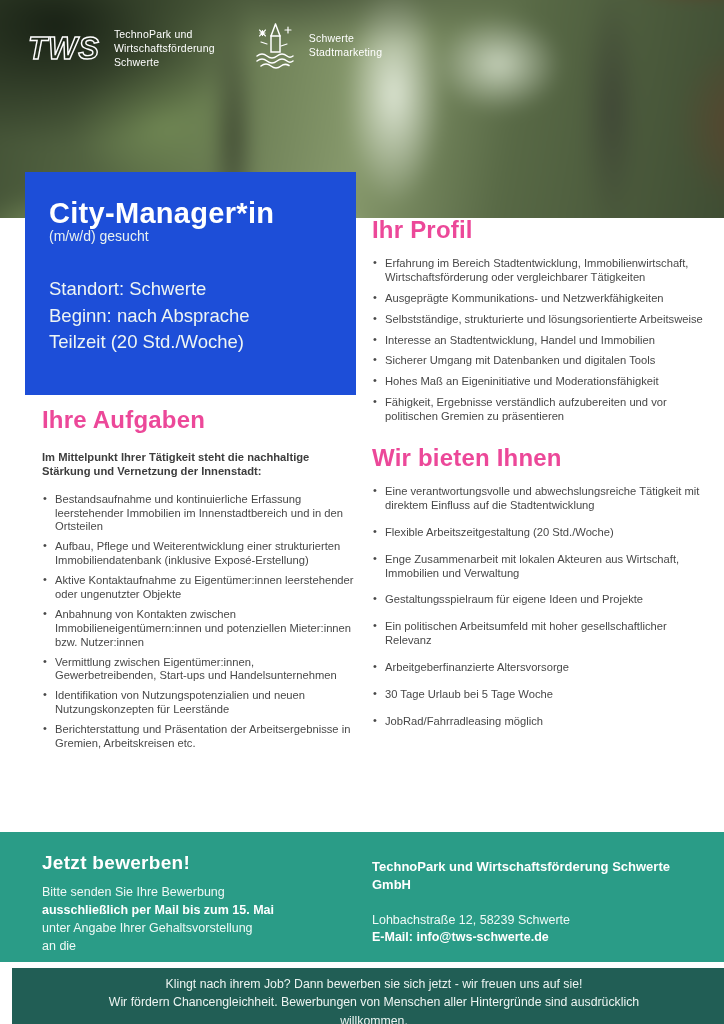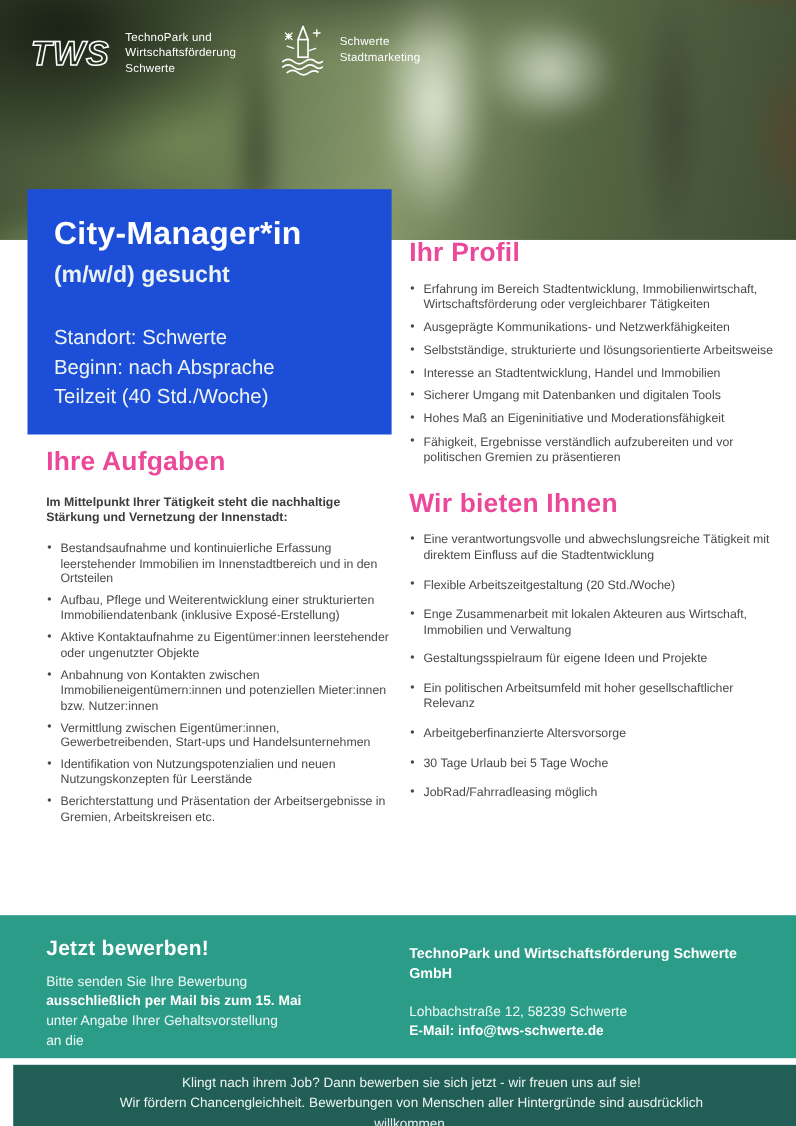--- a/index.html
+++ b/index.html
@@ -41,21 +41,21 @@
   .logo-lines { color:#ffffff; font-size:10.5px; line-height:1.32; font-weight:500; letter-spacing:0.2px; }
   .sm-logo { display:flex; align-items:center; gap:12px; margin-top:-6px; }
   .sm-icon { display:block; }
 
   
   .title-box {
     position:absolute; left:25px; top:172px; width:331px; height:223px;
     background:#1d4ed8; color:#ffffff; padding:26px 24px;
   }
   .job-title { font-size:29px; font-weight:700; letter-spacing:0.3px; line-height:1.05; }
-  .job-subtitle { font-size:21px; font-weight:700; margin-top:10px; color:#e9f2f0; }
+  .job-subtitle { font-size:14px; font-weight:400; margin-top:0; color:#e9f2f0; }
   .job-details { margin-top:32px; font-size:18.5px; font-weight:300; line-height:1.42; color:#eef5f3; }
 
   
   h2.sec { font-size:24px; font-weight:700; color:#ec4899; letter-spacing:0.2px; }
   .col-left  { position:absolute; left:42px;  top:406px; width:316px; }
   .col-right { position:absolute; left:372px; top:216px; width:336px; }
   .intro { margin-top:16px; font-size:11.2px; font-weight:700; line-height:1.28; color:#3d3d3d; }
   ul.blist { list-style:none; margin-top:14px; }
   ul.blist li { position:relative; padding-left:13px; font-size:11.2px; line-height:1.24; margin-bottom:6px; color:#484848; }
   ul.blist li::before { content:"•"; position:absolute; left:1px; top:-1px; font-size:11px; color:#484848; }
@@ -118,21 +118,21 @@
         </div>
     </div>
   </div>
 
   <div class="title-box">
     <div class="job-title">City-Manager*in</div>
     <div class="job-subtitle">(m/w/d) gesucht</div>
     <div class="job-details">
         <div>Standort: Schwerte</div>
         <div>Beginn: nach Absprache</div>
-        <div>Teilzeit (40 Std./Woche)</div>
+        <div>Teilzeit (20 Std./Woche)</div>
       </div>
   </div>
 
   <div class="col-left">
     <h2 class="sec">Ihre Aufgaben</h2>
     <p class="intro">Im Mittelpunkt Ihrer Tätigkeit steht die nachhaltige Stärkung und Vernetzung der Innenstadt:</p>
     <ul class="blist">
         <li>Bestandsaufnahme und kontinuierliche Erfassung leerstehender Immobilien im Innenstadtbereich und in den Ortsteilen</li>
         <li>Aufbau, Pflege und Weiterentwicklung einer strukturierten Immobiliendatenbank (inklusive Exposé-Erstellung)</li>
         <li>Aktive Kontaktaufnahme zu Eigentümer:innen leerstehender oder ungenutzter Objekte</li>

